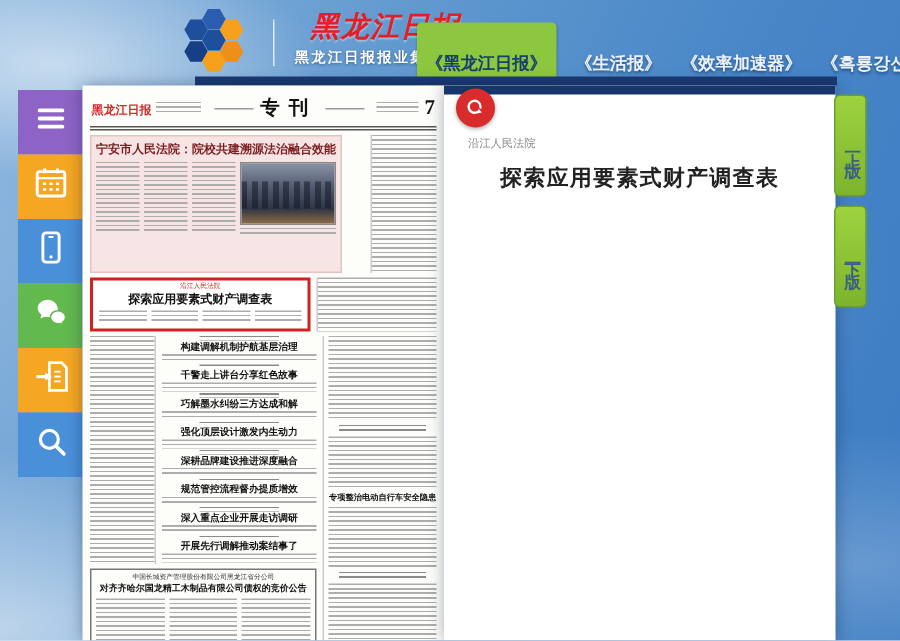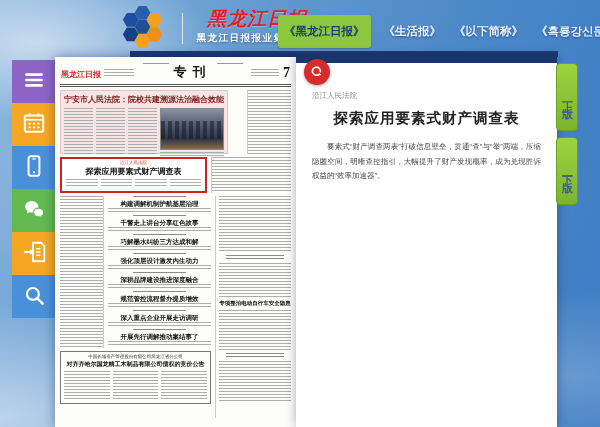--- a/index.html
+++ b/index.html
@@ -19,46 +19,46 @@
   .brand{left:192px;top:7px;width:130px;text-align:center}
   .brand-title{font-family:"DejaVu Serif",serif;font-weight:bold;font-style:italic;
                color:#e31e24;font-size:19px;line-height:22px;letter-spacing:1px;
                text-shadow:0 1px 1px rgba(255,255,255,.35)}
   .brand-sub{color:#fff;font-size:9.5px;font-weight:bold;letter-spacing:1.5px;margin-top:3px;
              text-shadow:0 1px 2px rgba(10,30,80,.5)}
   .topnav{left:278px;top:15px;display:flex;gap:13px;align-items:center;white-space:nowrap}
   .topnav a{text-decoration:none;font-size:11.5px;font-weight:bold;color:#eaf2fb;
             text-shadow:0 1px 2px rgba(10,30,80,.55);cursor:pointer}
   .topnav a.active{background:#8dc63f;color:#17406e;text-shadow:none;
-                   padding:9px 6px;border-radius:3px;box-shadow:0 1px 2px rgba(0,0,0,.25)}
+                   padding:20px 6px;border-radius:3px;box-shadow:0 1px 2px rgba(0,0,0,.25)}
   .navy-band{left:130px;top:51px;width:428px;height:6px;background:#1b3a72}
 
   
   .sidebar{left:12px;top:60px;width:43px}
   .sbtn{width:43px;height:43px;display:flex;align-items:center;justify-content:center;cursor:pointer}
   .sbtn svg{width:26px;height:26px}
   .sb-purple{background:#8d63c5}.sb-orange{background:#f5a623}
   .sb-blue{background:#4a90d9}.sb-green{background:#62b94e}
 
   
   .paper{left:55px;top:57px;width:241px;height:370px;background:#fdfdfa;
          box-shadow:0 0 10px rgba(0,20,60,.4);padding:4px 5px;box-sizing:border-box;
          color:#222;overflow:hidden}
   .mast{display:flex;align-items:flex-end;justify-content:space-between;
         border-bottom:3px double #555;padding:2px 1px 3px}
   .mast-logo{font-family:"DejaVu Serif",serif;font-weight:bold;color:#d4292b;font-size:8px}
   .edition{font-family:"Liberation Serif",serif;font-weight:bold;font-size:13px;
-           letter-spacing:6px;color:#111;display:flex;align-items:flex-start;gap:5px}
+           letter-spacing:6px;color:#111;display:flex;align-items:center;gap:5px}
   .mline{width:26px;height:1px;background:#999}
   .pageno{font-family:"Liberation Serif",serif;font-weight:bold;font-size:14px;color:#111}
   .ft{background:repeating-linear-gradient(#adadad 0 1px,transparent 1px 3px)}
   .ft.dk{background:repeating-linear-gradient(#8a8a8a 0 1px,transparent 1px 3px)}
   .w30{display:inline-block;width:30px;height:8px;margin-left:3px}
   .w28{display:inline-block;width:28px;height:8px;margin-right:4px}
-  .rowA{display:flex;margin-top:3px;height:64px;gap:19px}
+  .rowA{display:flex;margin-top:3px;height:92px;gap:19px}
   .pink{flex:1;background:#f7e4e4;border:1px solid #e3c3c3;padding:2px 3px;box-sizing:border-box}
   .pink-title{font-size:8px;font-weight:bold;text-align:center;color:#7a1f1f;
               white-space:nowrap;overflow:hidden;margin:1px 0 3px}
   .pink-body{display:flex;gap:3px}
   .pink-body .pc{flex:1;height:48px}
   .photo-wrap{width:64px}
   .photo{width:64px;height:42px;border:1px solid #888;box-sizing:border-box;
          background:
            repeating-linear-gradient(90deg,rgba(15,20,32,.5) 0 4px,transparent 4px 7px) 0 55%/100% 45% no-repeat,
            linear-gradient(180deg,#8a94a6 0%,#515a6e 40%,#2f3546 75%,#8a6a45 100%)}
@@ -134,21 +134,21 @@
   </svg>
 </div>
 <div class="abs logo-divider"></div>
 <div class="abs brand">
   <div class="brand-title">黑龙江日报</div>
   <div class="brand-sub">黑龙江日报报业集团出版</div>
 </div>
 <div class="abs topnav">
   <a class="active">《黑龙江日报》</a>
   <a>《生活报》</a>
-  <a>《以下简称》</a>
+  <a>《效率加速器》</a>
   <a>《흑룡강신문》</a>
 
 </div>
 <div class="abs navy-band"></div>
 
 <div class="abs sidebar">
   <div class="sbtn sb-purple">
     <span>
       <svg viewBox="0 0 24 24" width="26" height="26">
           <path d="M5 7h14M5 12h14M5 17h14" stroke="#fff" stroke-width="2.4" stroke-linecap="round"></path>
@@ -323,19 +323,18 @@
       <svg viewBox="0 0 24 24" width="16" height="16">
           <path d="M17 14.5a6 6 0 1 0-2.4 4.1" fill="none" stroke="#fff" stroke-width="2.4" stroke-linecap="round"></path>
           <path d="M13.6 20.6l4.8-1.2-3.2-3.4z" fill="#fff"></path>
         </svg>
     </span>
   </div>
   <div class="panel-inner">
     <div class="art-kicker">沿江人民法院</div>
     <div class="art-title">探索应用要素式财产调查表</div>
     <div class="art-body">
-      <p>要素式“财产调查两表”打破信息壁垒，贯通“查”与“举”两端，压缩隐匿空间，明晰查控指引，大幅提升了财产发现概率，成为兑现胜诉权益的“效率加速器”。</p>
     </div>
   </div>
 </div>
 
 <div class="abs edgebtn edge-prev">上一版</div>
 <div class="abs edgebtn edge-next">下一版</div>
 
 </body></html>

